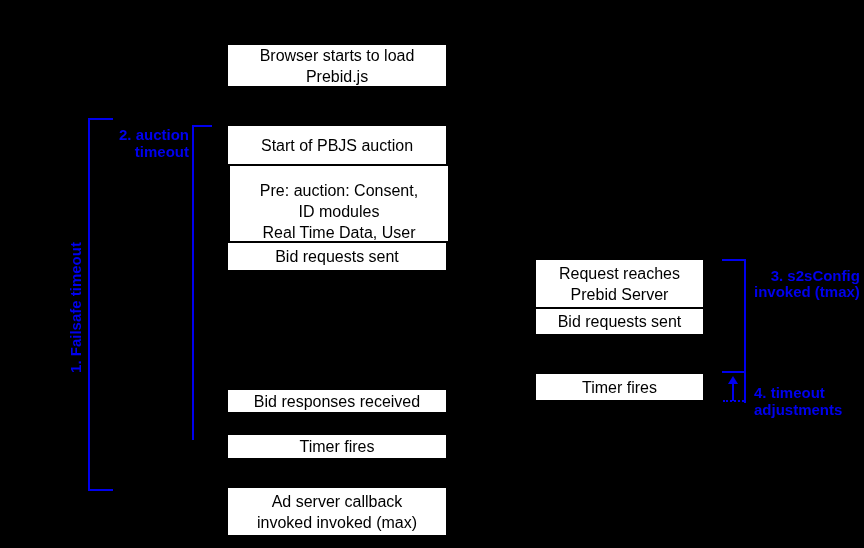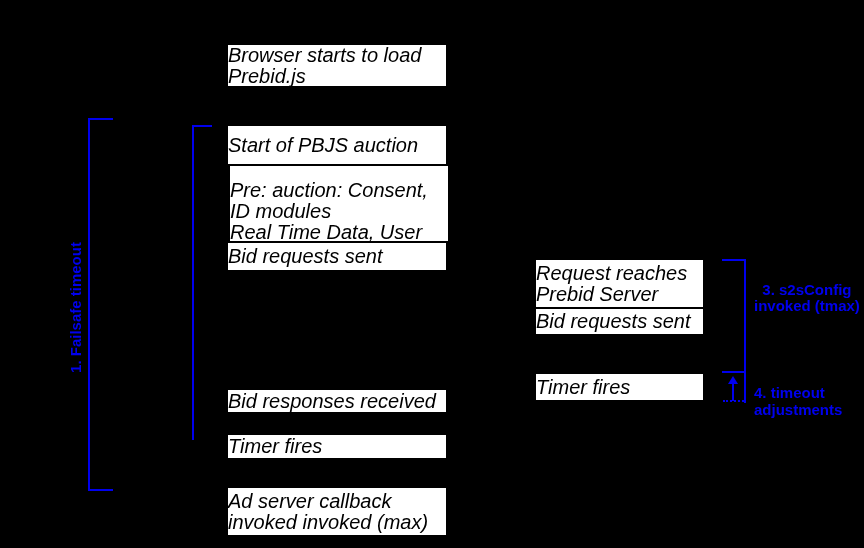--- a/index.html
+++ b/index.html
@@ -21,27 +21,26 @@
     background: var(--bg);
     overflow: hidden;
     font-family: "Liberation Sans", sans-serif;
   }
   .box {
     position: absolute;
     background: var(--box-bg);
     border: 2px solid var(--box-border);
     box-sizing: border-box;
     color: var(--box-text);
-    font-size: 20px;
+    font-size: 16px;
     line-height: 21px;
-    text-align: left;
+    text-align: center;
     display: flex;
     flex-direction: column;
     justify-content: center;
-    font-style: italic;
   }
   .box div { white-space: nowrap; }
   .vline, .hline {
     position: absolute;
     background: var(--accent);
   }
   .blue-label {
     position: absolute;
     color: var(--accent);
     font-weight: bold;
@@ -59,23 +58,23 @@
     font-size: 15px;
   }
   #auction-label {
     left: 70px;
     top: 126px;
     width: 119px;
     text-align: right;
   }
   #s2s-label {
     left: 754px;
-    top: 282px;
+    top: 268px;
     line-height: 16px;
-    text-align: center;
+    text-align: right;
   }
   #adjustments-label {
     left: 754px;
     top: 376px;
     text-align: left;
     margin-top: 8px;
   }
   #dotted-tick {
     position: absolute;
     left: 723px;
@@ -151,20 +150,24 @@
     <div>Timer fires</div>
   </div>
 
   <div class="vline" style="left:88px; top:118px; width:2px; height:373px;"></div>
   <div class="hline" style="left:88px; top:118px; width:25px; height:2px;"></div>
   <div class="hline" style="left:88px; top:489px; width:25px; height:2px;"></div>
   <div class="blue-label" id="failsafe-label">1. Failsafe timeout</div>
 
   <div class="vline" style="left:192px; top:125px; width:2px; height:315px;"></div>
   <div class="hline" style="left:192px; top:125px; width:20px; height:2px;"></div>
+  <div class="blue-label" id="auction-label">
+    <div>2. auction</div>
+    <div>timeout</div>
+  </div>
 
   <div class="vline" style="left:744px; top:259px; width:2px; height:144px;"></div>
   <div class="hline" style="left:722px; top:259px; width:24px; height:2px;"></div>
   <div class="hline" style="left:722px; top:371px; width:24px; height:2px;"></div>
   <div class="blue-label" id="s2s-label">
     <div>3. s2sConfig</div>
     <div>invoked (tmax)</div>
   </div>
 
   <div id="dotted-tick"></div>

